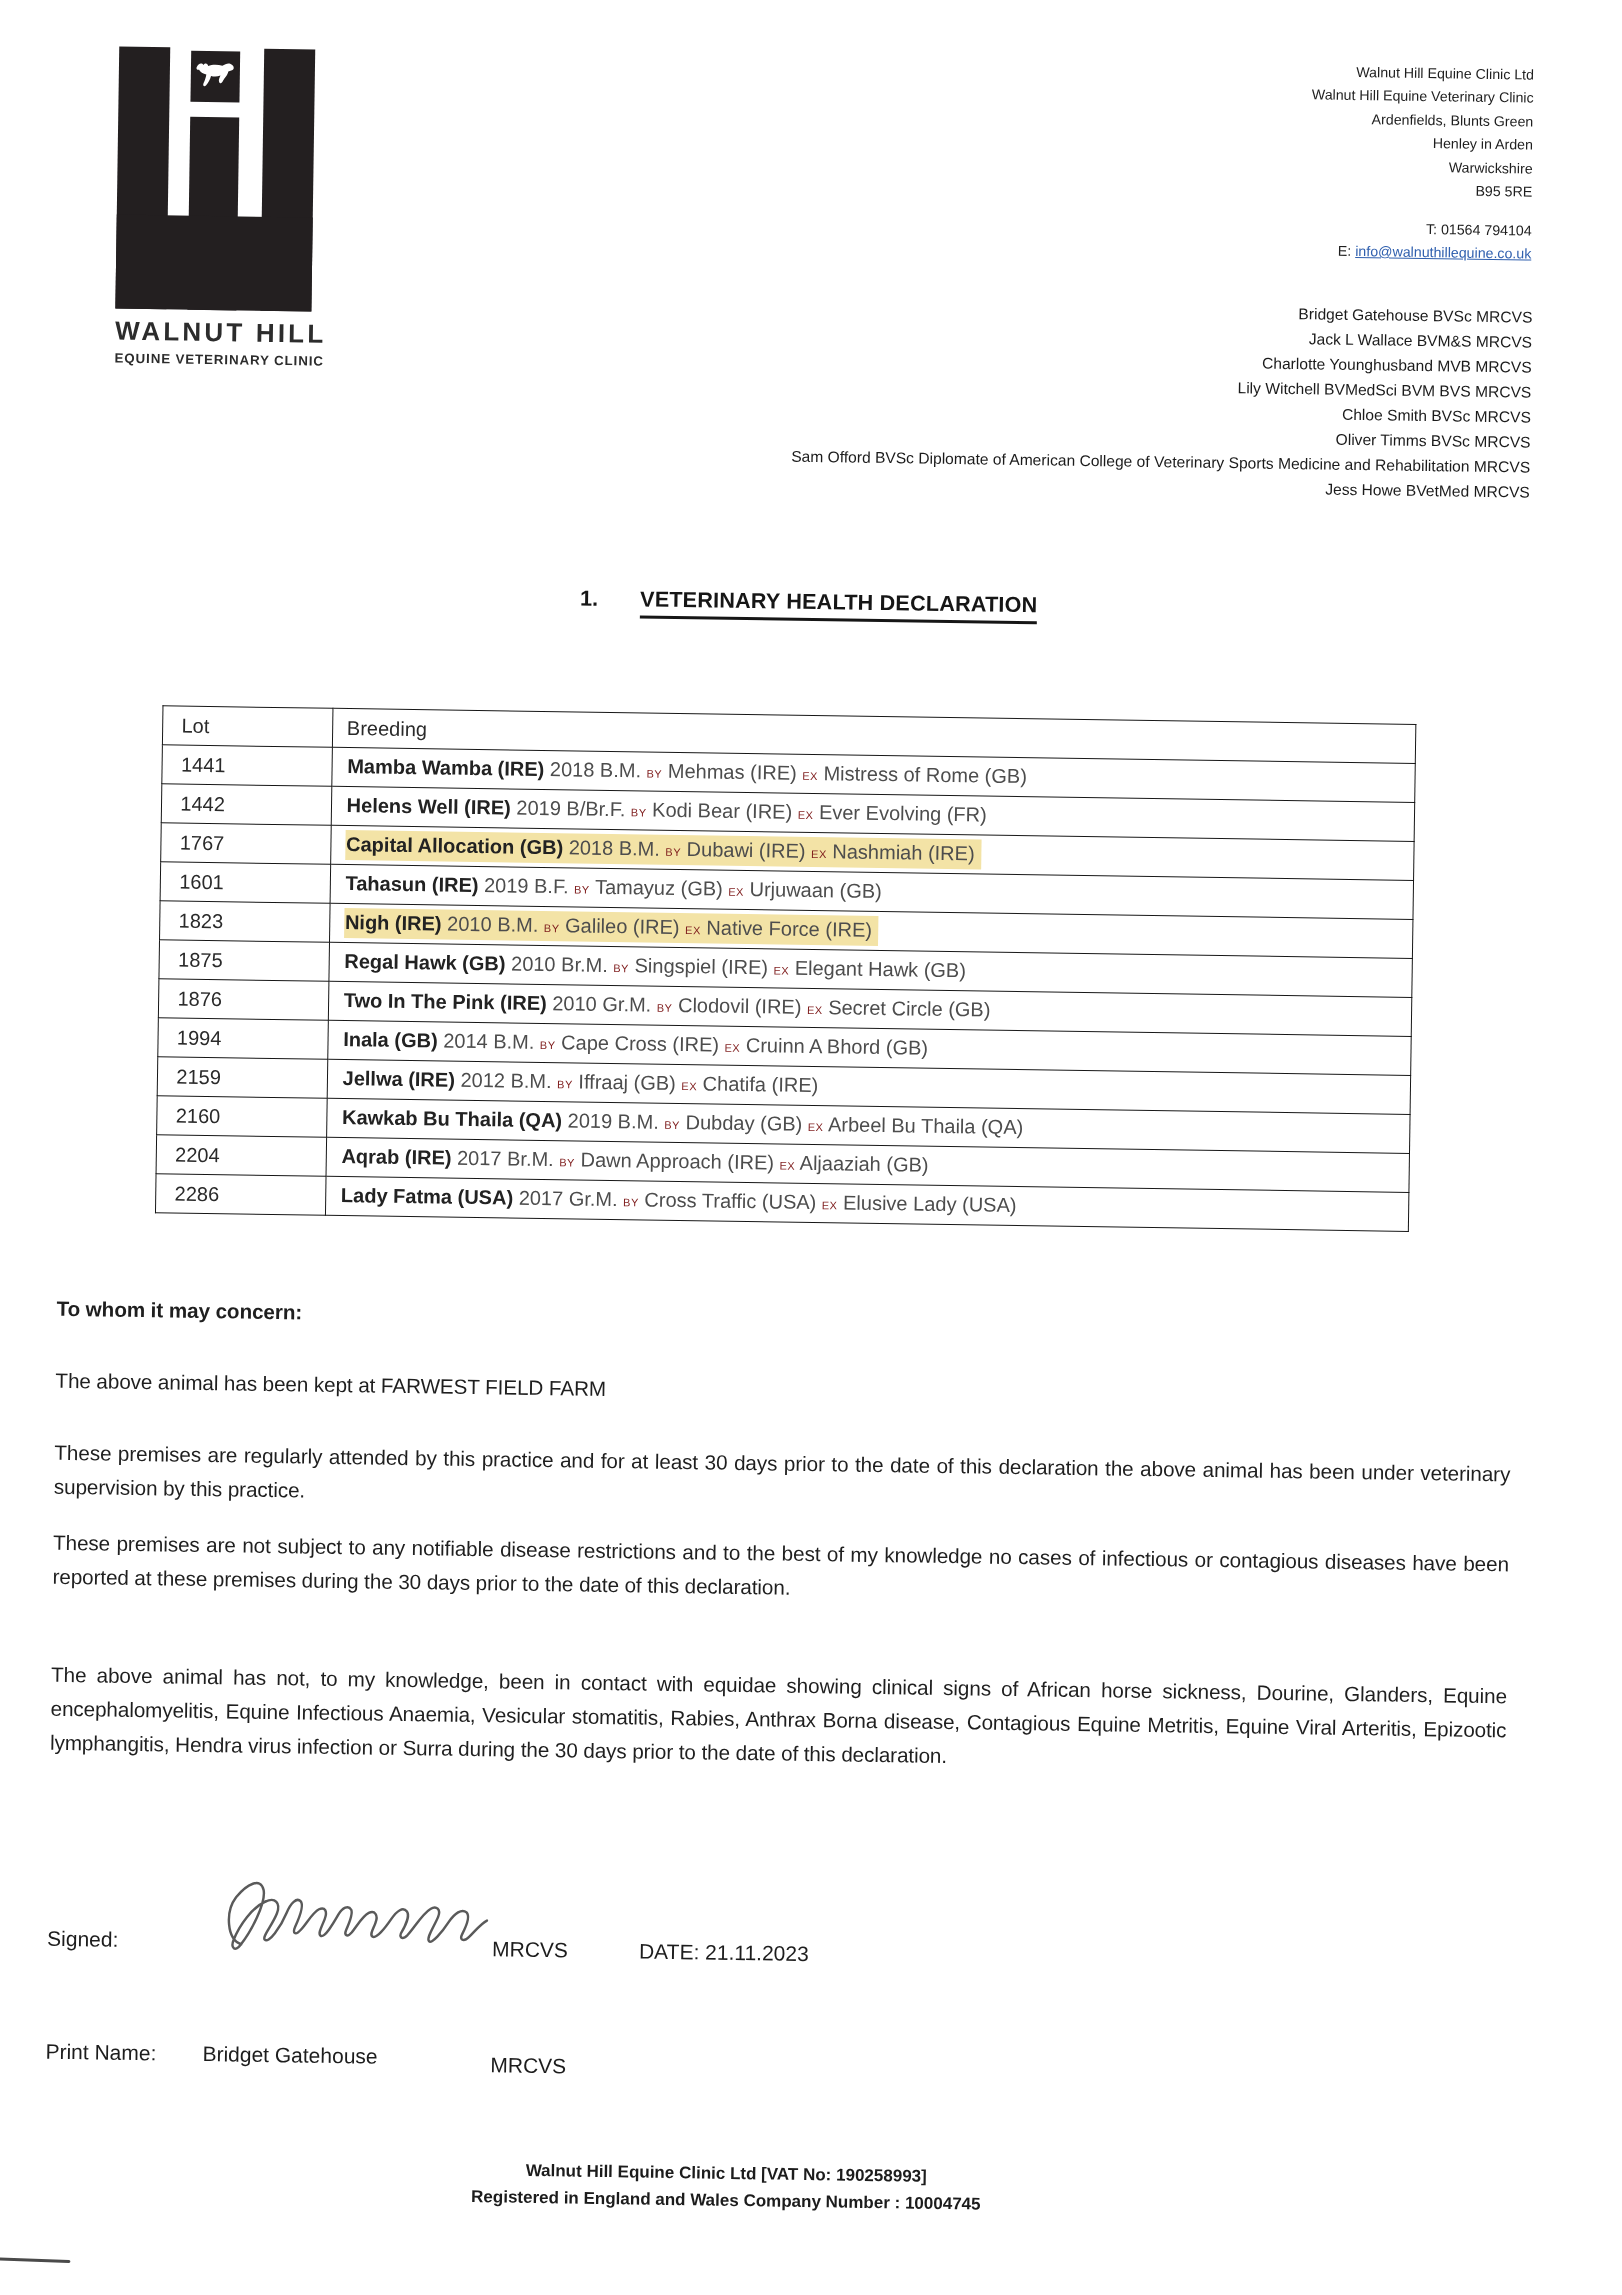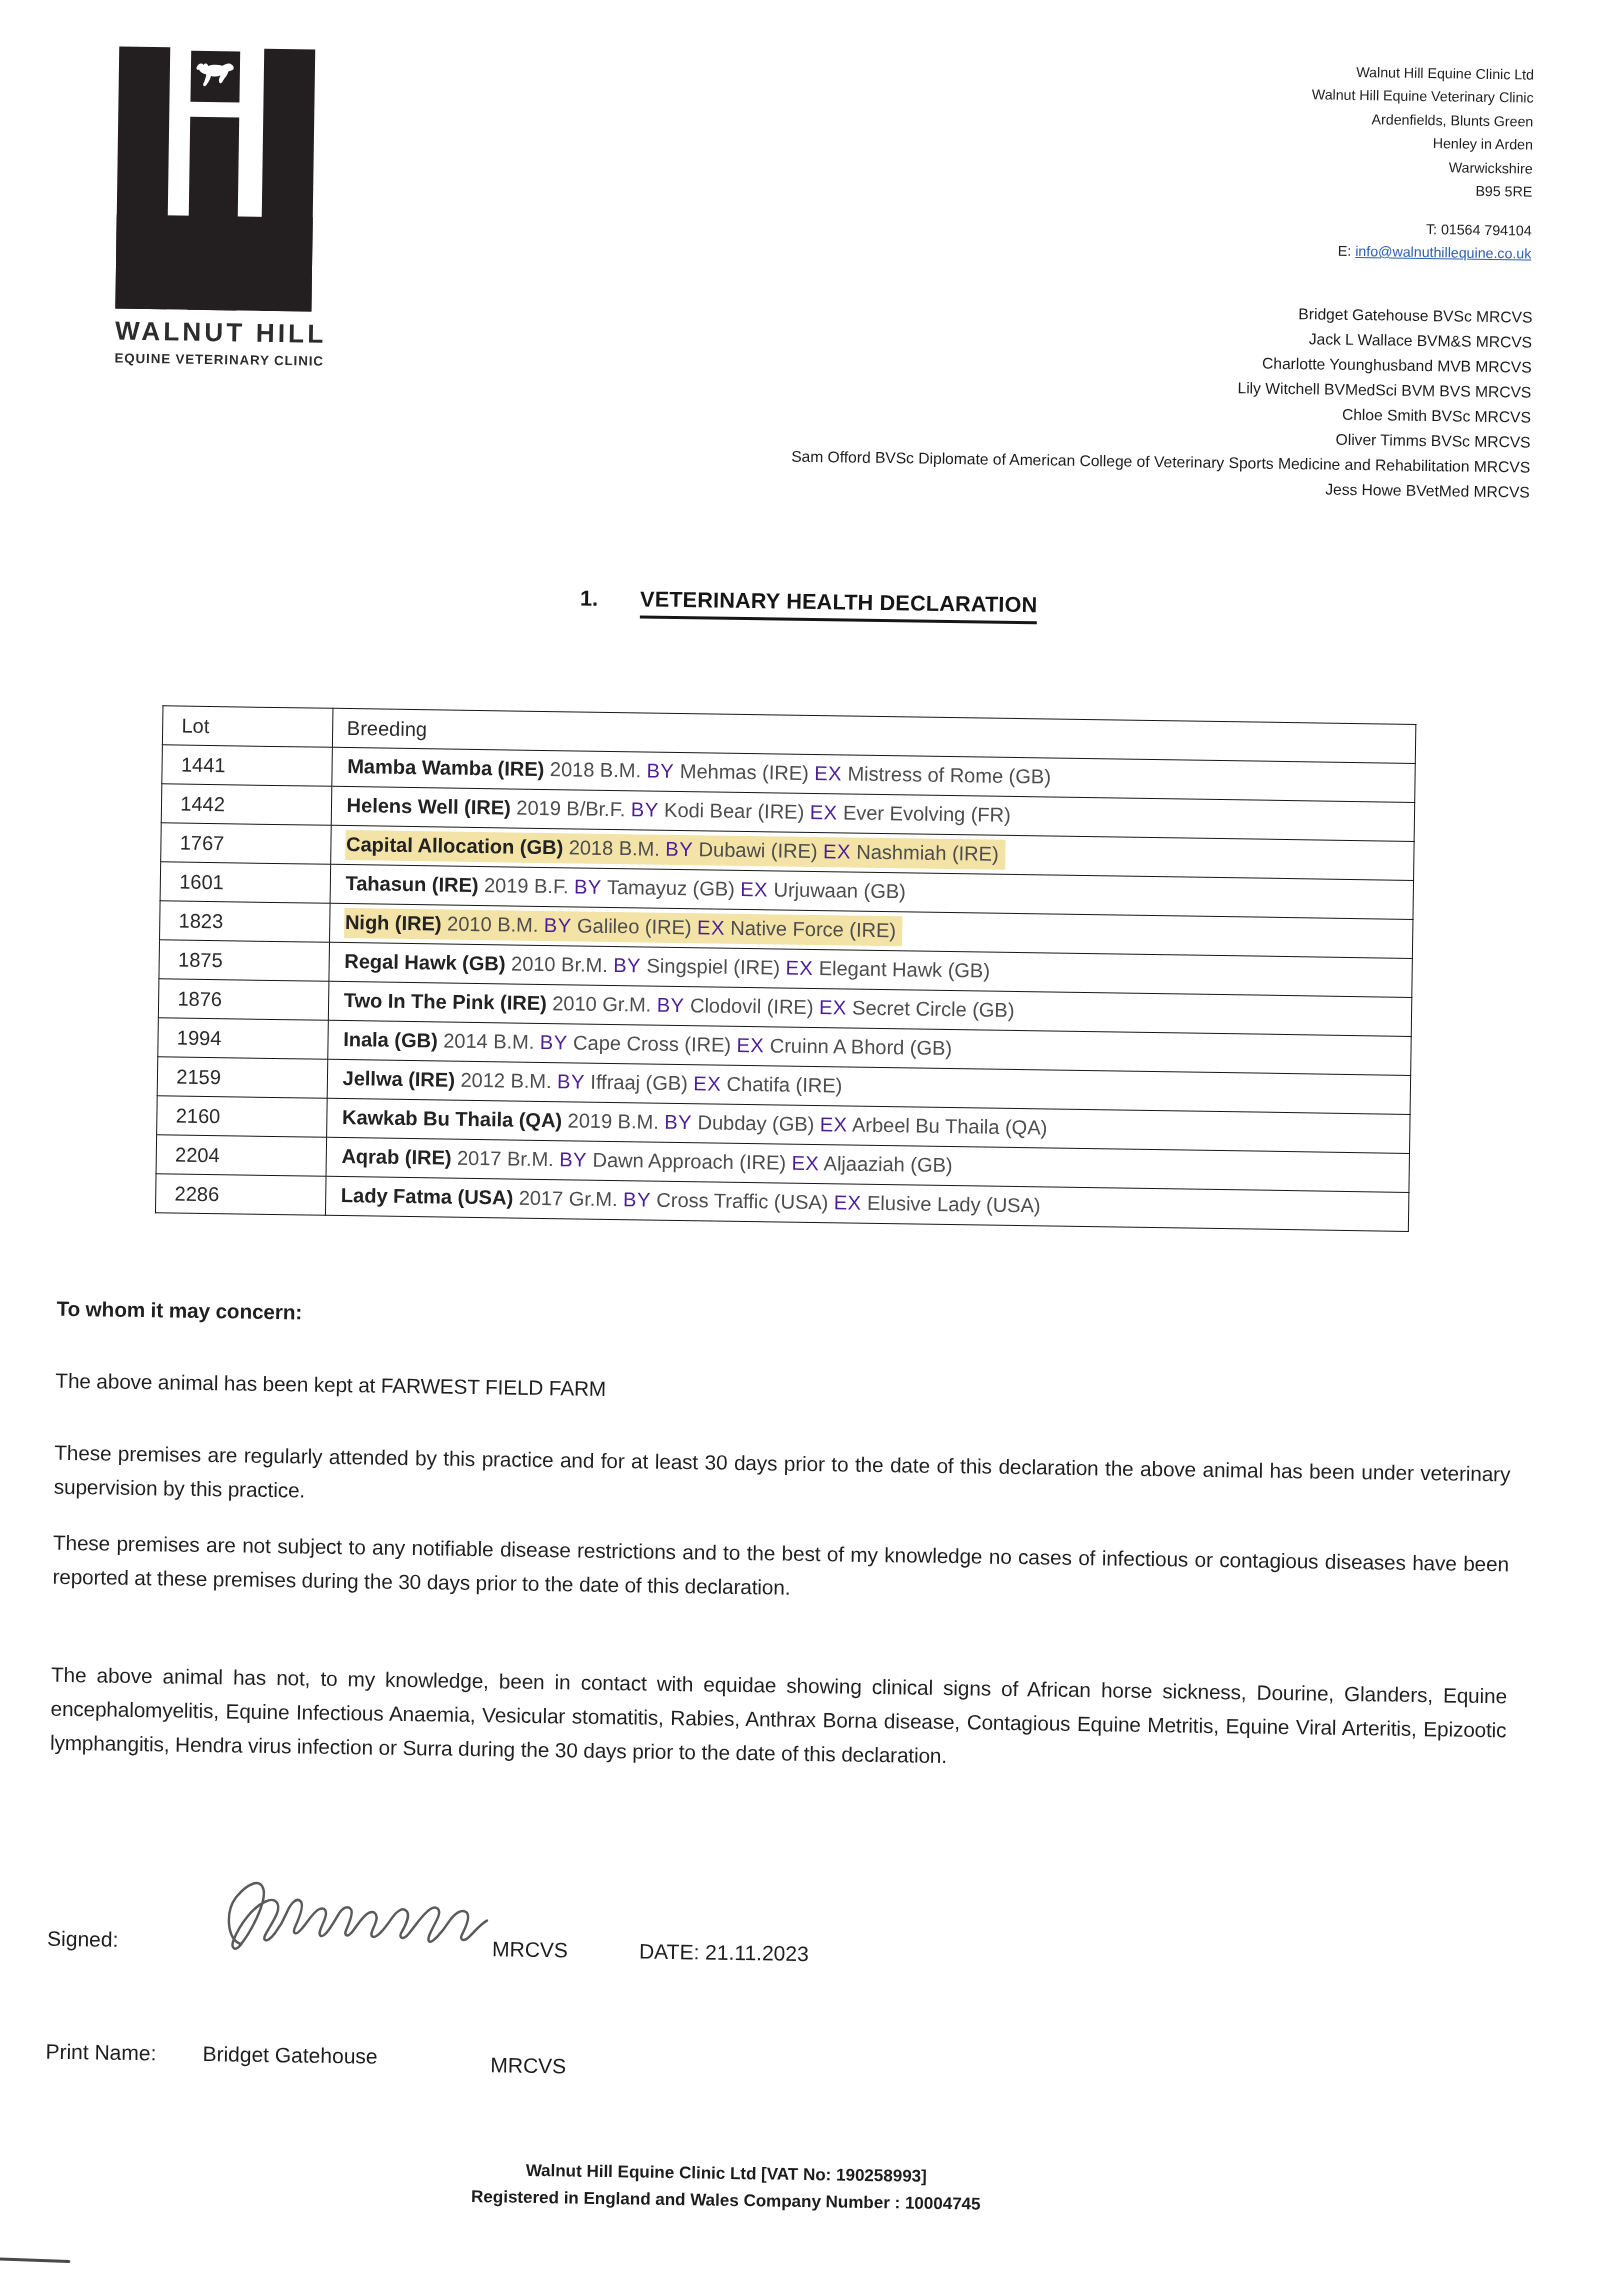--- a/index.html
+++ b/index.html
@@ -44,21 +44,21 @@
                  border-collapse:collapse;table-layout:fixed;}
   table.breeding td,table.breeding th{border:1.4px solid #171717;
       border-top-width:1.8px;border-bottom-width:1.8px;height:36px;
       font-size:20px;vertical-align:middle;text-align:left;overflow:hidden;
       white-space:nowrap;}
   col.c-lot{width:170px;}
   th.lot,td.lot{padding-left:18.4px;font-weight:normal;color:#2a2a2a;}
   th.breed,td.breed{padding-left:13.8px;font-weight:normal;color:#2a2a2a;}
   td.breed b{color:#222;}
   .mid{color:#4d4d4d;}
-  .sc{font-size:20px;color:#4c1d95;letter-spacing:0.5px;}
+  .sc{font-size:11px;color:#7f1d1d;letter-spacing:0.5px;}
   .btxt{display:inline-block;padding:2.8px 6.4px 3.7px 0.9px;}
   .btxt.hl{background:var(--hl);}
 
   
   .para{position:absolute;left:59px;width:1456px;font-size:20.7px;line-height:34px;
         color:#1f1f1f;letter-spacing:-0.1px;}
   .just{text-align:justify;}
   .bold{font-weight:bold;}
 
   

